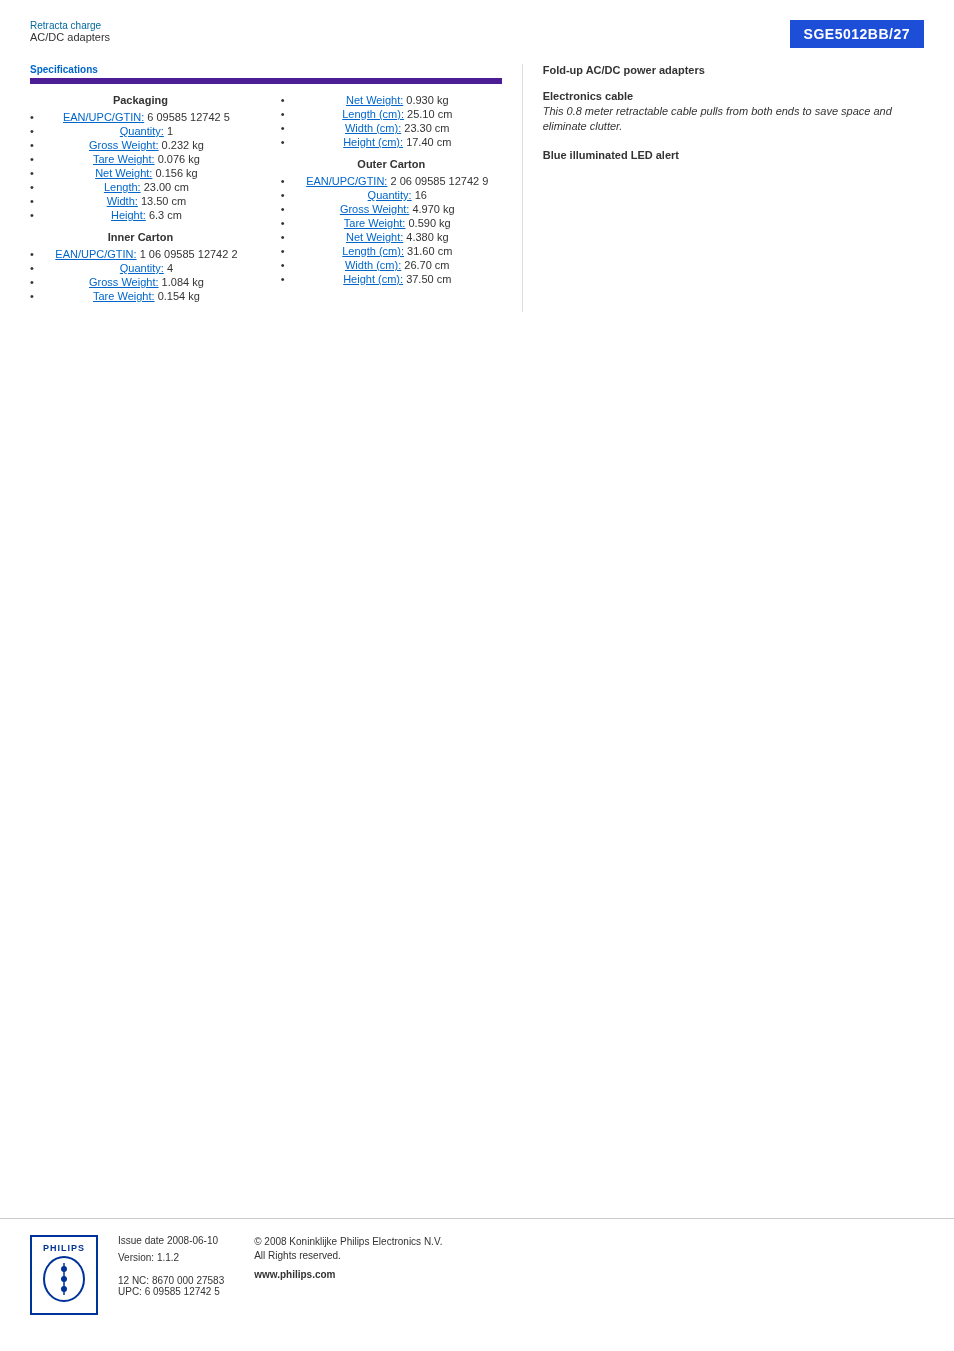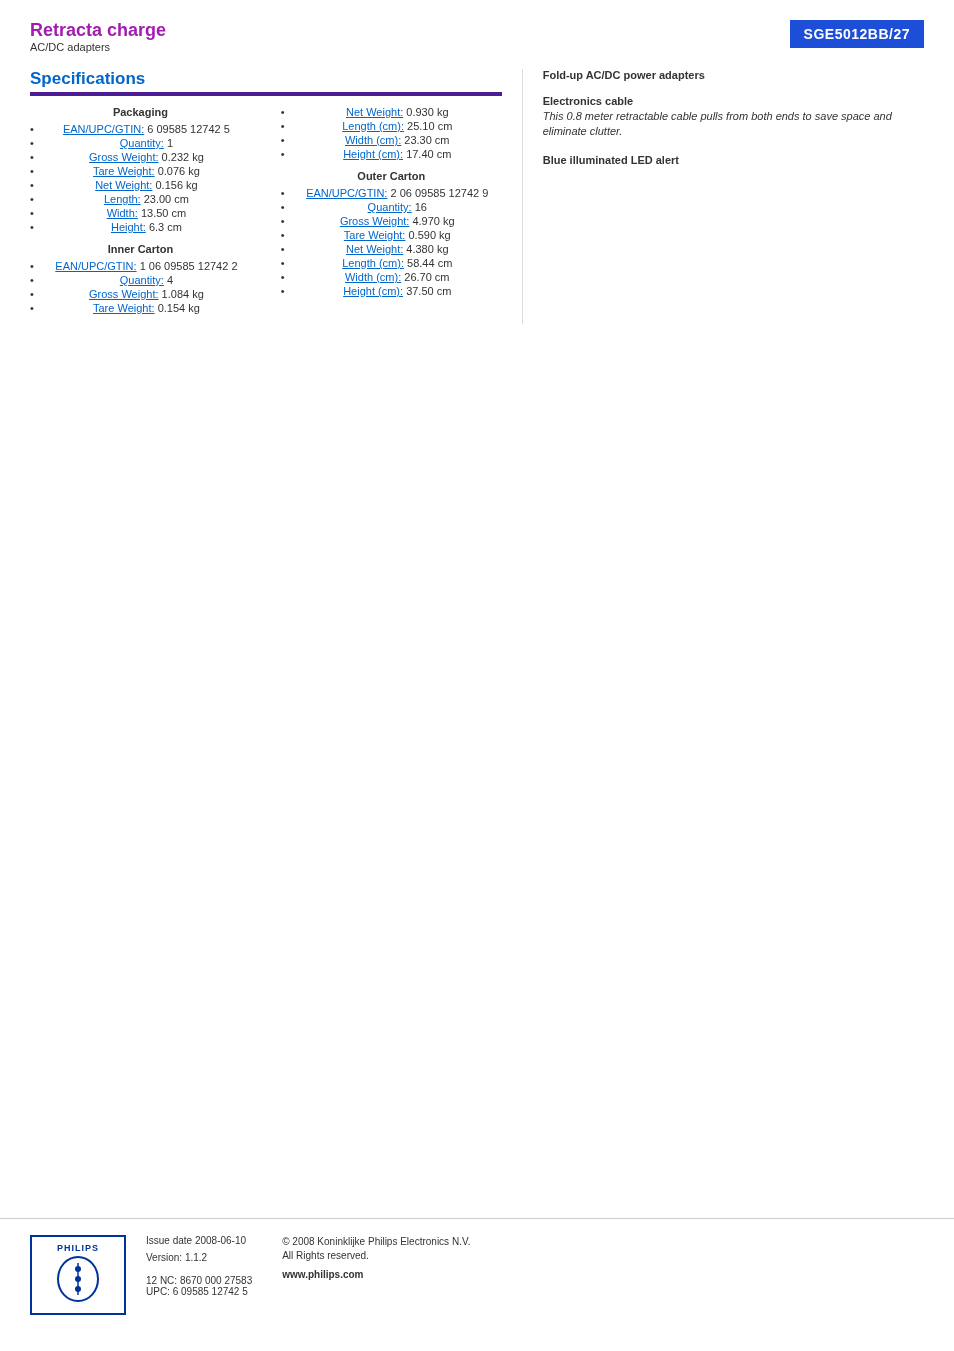--- a/index.html
+++ b/index.html
@@ -19,23 +19,23 @@
       position: relative;
     }
     .header-section {
       display: flex;
       justify-content: space-between;
       align-items: flex-start;
       margin-bottom: 16px;
     }
     .product-title-block { }
     .product-title {
-      font-size: 18px;
-      font-weight: bold;
-      color: #a21caf;
+      font-size: 10px;
+      font-weight: normal;
+      color: #0369a1;
     }
     .product-subtitle {
       font-size: 11px;
       color: #333;
     }
     .model-badge {
       background: #1d4ed8;
       color: #fff;
       font-size: 14px;
       font-weight: bold;
@@ -50,23 +50,23 @@
       width: 55%;
       padding-right: 20px;
     }
     .right-column {
       width: 45%;
       padding-left: 20px;
       border-left: 1px solid #ddd;
     }
     .section-heading {
       color: #0066cc;
-      font-size: 17px;
-      font-weight: bold;
-      border-bottom: 4px solid #4c1d95;
+      font-size: 10px;
+      font-weight: bold;
+      border-bottom: 6px solid #4c1d95;
       padding-bottom: 3px;
       margin-bottom: 10px;
     }
     .subsection-title {
       font-size: 11px;
       font-weight: bold;
       margin-bottom: 5px;
       margin-top: 10px;
     }
     .subsection-title:first-child { margin-top: 0; }
@@ -118,21 +118,21 @@
       position: absolute;
       bottom: 20px;
       left: 0;
       right: 0;
       display: flex;
       align-items: flex-start;
       padding: 16px 30px;
       border-top: 1px solid #ccc;
     }
     .philips-logo {
-      width: 96px;
+      width: 68px;
       height: 80px;
       border: 2px solid #003399;
       display: flex;
       flex-direction: column;
       align-items: center;
       justify-content: center;
       margin-right: 20px;
       flex-shrink: 0;
     }
     .footer-meta {
@@ -199,21 +199,21 @@
             <li><span class="spec-label">Height (cm):</span> <span class="spec-value">17.40 cm</span></li>
           </ul>
 
           <div class="subsection-title">Outer Carton</div>
           <ul class="spec-list">
             <li><span class="spec-label">EAN/UPC/GTIN:</span> <span class="spec-value">2 06 09585 12742 9</span></li>
             <li><span class="spec-label">Quantity:</span> <span class="spec-value">16</span></li>
             <li><span class="spec-label">Gross Weight:</span> <span class="spec-value">4.970 kg</span></li>
             <li><span class="spec-label">Tare Weight:</span> <span class="spec-value">0.590 kg</span></li>
             <li><span class="spec-label">Net Weight:</span> <span class="spec-value">4.380 kg</span></li>
-            <li><span class="spec-label">Length (cm):</span> <span class="spec-value">58.44 cm</span></li>
+            <li><span class="spec-label">Length (cm):</span> <span class="spec-value">31.60 cm</span></li>
             <li><span class="spec-label">Width (cm):</span> <span class="spec-value">26.70 cm</span></li>
             <li><span class="spec-label">Height (cm):</span> <span class="spec-value">37.50 cm</span></li>
           </ul>
         </div>
       </div>
     </div>
 
     <div class="right-column">
 
       <div class="highlights-section">

